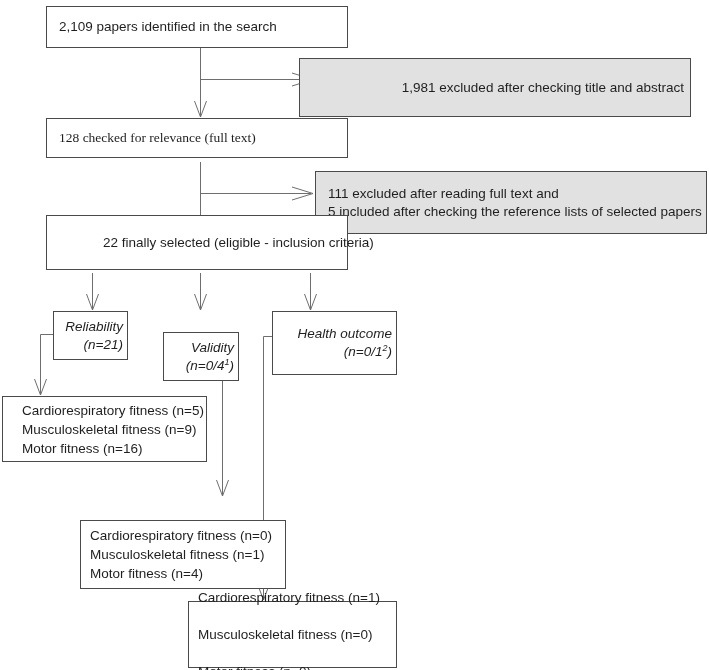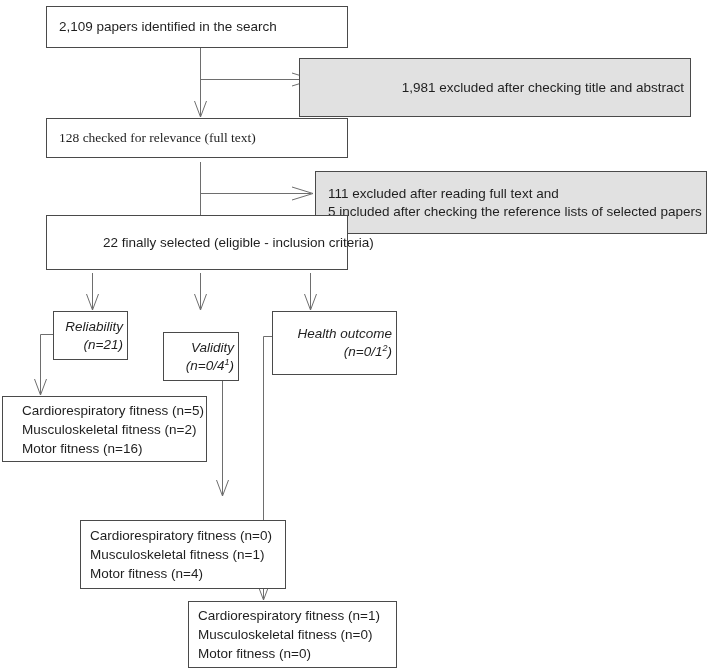--- a/index.html
+++ b/index.html
@@ -111,29 +111,29 @@
     <div class="ln"><span>(n=0/4</span><sup>1</sup><span>)</span></div>
   </div>
 
   <div class="box center" style="left:272px;top:311px;width:125px;height:64px;">
     <div class="ln">Health outcome</div>
     <div class="ln"><span>(n=0/1</span><sup>2</sup><span>)</span></div>
   </div>
 
   <div class="box padsm" style="left:2px;top:396px;width:205px;height:66px;padding-left:10px;">
     <div class="ln">Cardiorespiratory fitness (n=5)</div>
-    <div class="ln">Musculoskeletal fitness (n=2)</div>
+    <div class="ln">Musculoskeletal fitness (n=9)</div>
     <div class="ln">Motor fitness (n=16)</div>
   </div>
 
   <div class="box padsm" style="left:80px;top:497px;width:206px;height:69px;margin-top:23px;">
     <div class="ln">Cardiorespiratory fitness (n=0)</div>
     <div class="ln">Musculoskeletal fitness (n=1)</div>
     <div class="ln">Motor fitness (n=4)</div>
   </div>
 
-  <div class="box padsm" style="left:188px;top:601px;width:209px;height:67px;">
+  <div class="box padsm" style="left:188px;top:601px;width:209px;height:67px;gap:18px;">
     <div class="ln">Cardiorespiratory fitness (n=1)</div>
     <div class="ln">Musculoskeletal fitness (n=0)</div>
     <div class="ln">Motor fitness (n=0)</div>
   </div>
 
 </div>
 
 </body></html>

